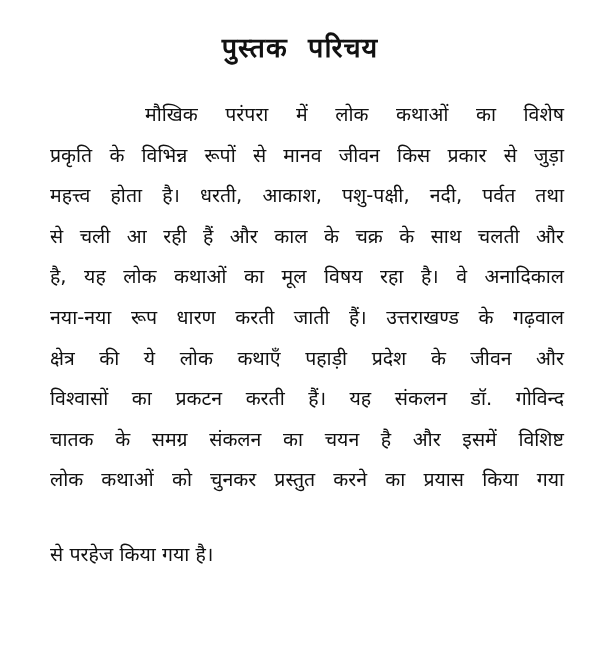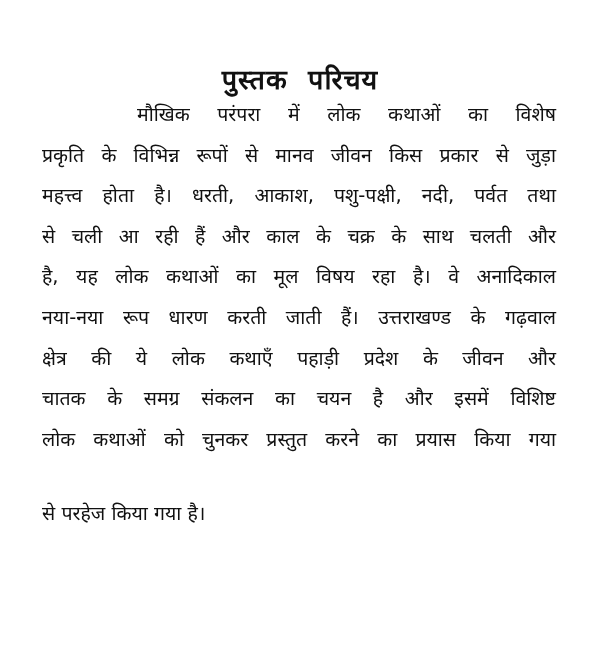--- a/index.html
+++ b/index.html
@@ -1,23 +1,23 @@
 <!DOCTYPE html>
 <html><head>
 <meta charset="utf-8">
 <style>
   html, body { margin: 0; padding: 0; background: #ffffff; }
   body { width: 600px; height: 655px; overflow: hidden; position: relative; color: #111; }
   .title {
     position: absolute; left: 0; width: 600px; top: 28px;
     text-align: center; font-family: "DejaVu Sans", sans-serif;
-    font-size: 27px; font-weight: bold; letter-spacing: 1px; word-spacing: 10px; margin-top: 32px;
+    font-size: 27px; font-weight: bold; letter-spacing: 1px; word-spacing: 10px;
   }
   .body-text {
-    position: absolute; left: 42px; width: 514px; top: 95px;
+    position: absolute; left: 50px; width: 514px; top: 95px;
     font-family: "DejaVu Sans", sans-serif; font-size: 19.5px;
   }
   .line {
     display: block; height: 40.6px; line-height: 40.6px;
     white-space: nowrap; text-align: justify; text-align-last: justify;
   }
   .line.indent { padding-left: 95px; }
   .line.last { text-align-last: left; margin-top: 34px; }
 </style>
 </head>
@@ -26,16 +26,17 @@
 <div class="title">पुस्तक परिचय</div>
 
 <div class="body-text">
   <span class="line indent">मौखिक परंपरा में लोक कथाओं का विशेष</span>
   <span class="line">प्रकृति के विभिन्न रूपों से मानव जीवन किस प्रकार से जुड़ा</span>
   <span class="line">महत्त्व होता है। धरती, आकाश, पशु-पक्षी, नदी, पर्वत तथा</span>
   <span class="line">से चली आ रही हैं और काल के चक्र के साथ चलती और</span>
   <span class="line">है, यह लोक कथाओं का मूल विषय रहा है। वे अनादिकाल</span>
   <span class="line">नया-नया रूप धारण करती जाती हैं। उत्तराखण्ड के गढ़वाल</span>
   <span class="line">क्षेत्र की ये लोक कथाएँ पहाड़ी प्रदेश के जीवन और</span>
+  <span class="line">विश्वासों का प्रकटन करती हैं। यह संकलन डॉ. गोविन्द</span>
   <span class="line">चातक के समग्र संकलन का चयन है और इसमें विशिष्ट</span>
   <span class="line">लोक कथाओं को चुनकर प्रस्तुत करने का प्रयास किया गया</span>
   <span class="line last">से परहेज किया गया है।</span>
 </div>
 
 </body></html>

